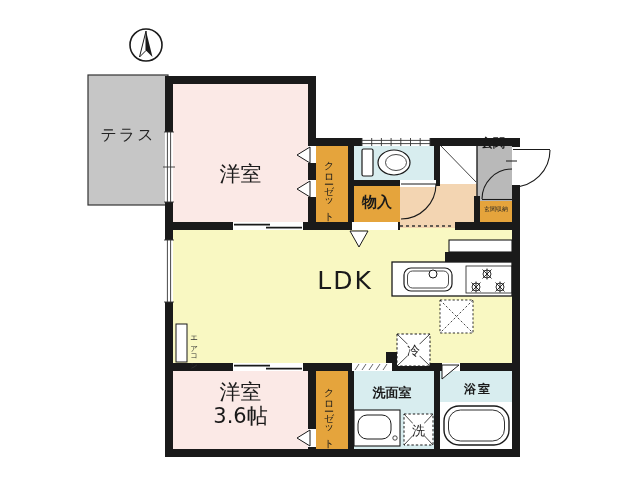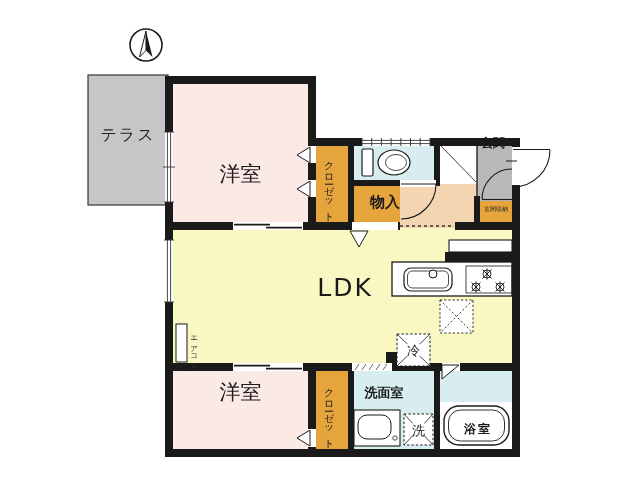--- a/index.html
+++ b/index.html
@@ -4,31 +4,31 @@
 <style>
   html,body{margin:0;padding:0;background:#fff;}
   .stage{position:relative;width:640px;height:480px;background:#ffffff;overflow:hidden;
          font-family:"DejaVu Sans",sans-serif;color:#1a1a1a;}
   .stage svg{position:absolute;left:0;top:0;}
   .lbl{position:absolute;text-align:center;line-height:1.15;color:#1a1a1a;}
   .lbl-terrace{left:88px;top:126px;width:80px;font-size:16px;letter-spacing:2px;color:#222;}
   .lbl-room1{left:173px;top:162px;width:135px;font-size:21px;font-weight:500;}
   .lbl-room2{left:173px;top:380px;width:135px;font-size:21px;font-weight:500;}
   .lbl-ldk{left:283px;top:267px;width:124px;}
-  .lbl-ldk .l1{font-size:25px;font-weight:500;letter-spacing:2px;margin-top:7px;}
+  .lbl-ldk .l1{font-size:25px;font-weight:500;letter-spacing:2px;}
   .lbl-ldk .l2{font-size:21px;font-weight:500;}
   .vtext{writing-mode:vertical-rl;text-orientation:upright;}
   .lbl-closet1{left:323px;top:150px;height:72px;font-size:10px;letter-spacing:1px;}
   .lbl-closet2{left:323px;top:377px;height:72px;font-size:10px;letter-spacing:1px;}
-  .lbl-monoire{left:354px;top:194px;width:46px;font-size:15px;font-weight:600;text-align:right;}
+  .lbl-monoire{left:354px;top:194px;width:46px;font-size:15px;font-weight:600;}
   .lbl-genkan{left:476px;top:137px;width:34px;font-size:12px;font-weight:600;}
   .lbl-genkan-storage{left:479px;top:206px;width:34px;font-size:6px;line-height:1;color:#222;}
   .lbl-aircon{left:189px;top:327px;height:42px;font-size:7.5px;color:#333;}
-  .lbl-washroom{left:338px;top:386px;width:92px;font-size:13px;font-weight:600;}
-  .lbl-bath{left:440px;top:383px;width:76px;font-size:12px;font-weight:600;letter-spacing:2px;margin-top:40px;}
+  .lbl-washroom{left:346px;top:386px;width:92px;font-size:13px;font-weight:600;}
+  .lbl-bath{left:440px;top:383px;width:76px;font-size:12px;font-weight:600;letter-spacing:2px;}
 </style>
 </head>
 <body>
 
 <div class="stage">
 <svg width="640" height="480" viewBox="0 0 640 480">
 
   <rect x="88" y="75" width="80" height="130" stroke="#333" stroke-width="1.2" fill="#c6c6c6"></rect>
 
   <rect x="170" y="82" width="140" height="142" fill="#fbe9e6"></rect>
@@ -216,18 +216,19 @@
   <div class="lbl lbl-genkan-storage">玄関収納</div>
 
   <div class="lbl lbl-ldk">
     <div class="l1">LDK</div>
   </div>
 
   <div class="lbl vtext lbl-aircon">エアコン</div>
 
   <div class="lbl lbl-room2">
     <div>洋室</div>
+    <div>3.6帖</div>
   </div>
 
   <div class="lbl vtext lbl-closet2">クローゼット</div>
   <div class="lbl lbl-washroom">洗面室</div>
   <div class="lbl lbl-bath">浴室</div>
 </div>
 
 </body></html>

